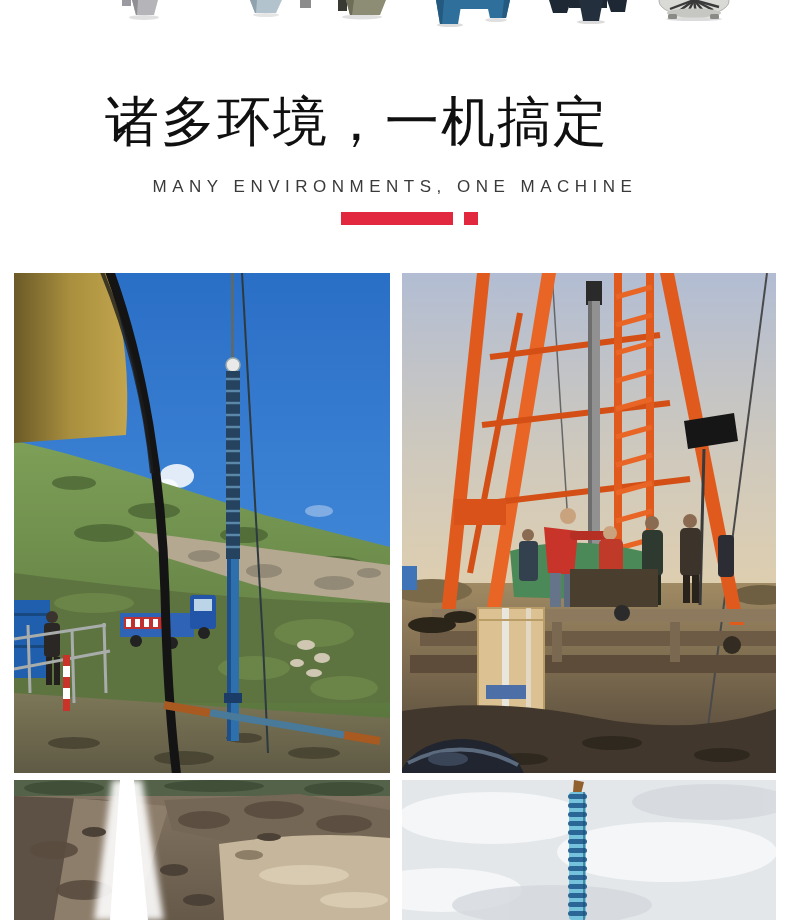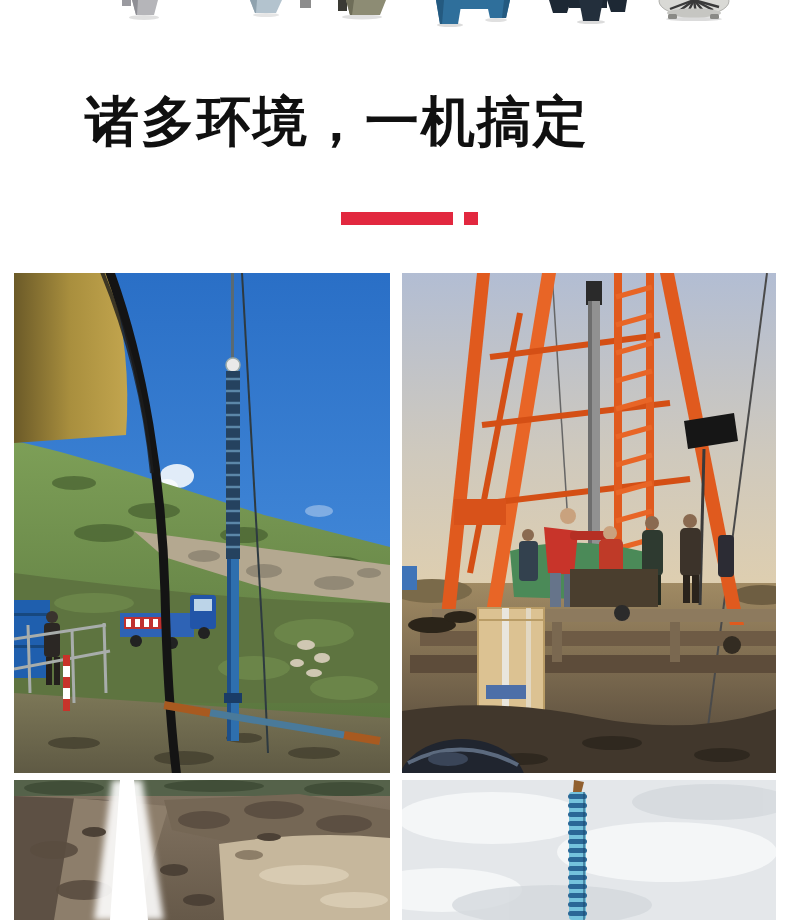--- a/index.html
+++ b/index.html
@@ -2,21 +2,21 @@
 <html><head>
 <meta charset="utf-8">
 <style>
   html,body{margin:0;padding:0;background:#ffffff;}
   .page{position:relative;width:790px;height:920px;overflow:hidden;background:#ffffff;
         font-family:"Liberation Sans",sans-serif;}
   
   .thumb{position:absolute;top:0;}
   
   .title{position:absolute;top:88px;left:0;width:674px;text-align:center;
-         font-size:54px;font-weight:700;color:#101010;letter-spacing:2px;margin:0;line-height:1.25;}
+         font-size:54px;font-weight:400;color:#101010;letter-spacing:2px;margin:0;line-height:1.25;padding-left:20px;}
   .subtitle{position:absolute;top:177px;left:0;width:790px;text-align:center;
             font-size:17px;font-weight:500;color:#3a3a3a;letter-spacing:5.5px;}
   .accent{position:absolute;top:212px;left:0;width:790px;display:flex;
           justify-content:center;gap:11px;transform:translateX(14px);}
   .accent .bar{width:112px;height:13px;}
   .accent .sq{width:14px;height:13px;}
   
   .photo{position:absolute;overflow:hidden;background:#eee;}
   .photo svg{display:block;}
   .p1{left:14px;top:273px;width:376px;height:500px;}
@@ -86,20 +86,21 @@
           <line x1="36" y1="0" x2="55" y2="10"></line>
         <line x1="36" y1="0" x2="61" y2="7"></line>
       </g>
       <ellipse cx="36" cy="13" rx="27" ry="4.5" fill="#c6c6c2"></ellipse>
       <rect x="10" y="14" width="9" height="5" rx="1.5" fill="#8a8a86"></rect>
       <rect x="52" y="14" width="9" height="5" rx="1.5" fill="#8a8a86"></rect>
     </svg>
   </div>
 
   <h1 class="title">诸多环境，一机搞定</h1>
+  <div class="subtitle">MANY ENVIRONMENTS, ONE MACHINE</div>
   <div class="accent">
     <span class="bar" style="background: rgb(226, 40, 63);"></span>
     <span class="sq" style="background: rgb(226, 40, 63);"></span>
   </div>
 
   <div class="photo p1" aria-label="hillside drilling rig with blue mast, canopy and truck">
     <svg width="376" height="500" viewBox="0 0 376 500">
       <defs>
         <linearGradient id="sky1" x1="0" y1="0" x2="0" y2="1">
           <stop offset="0" stop-color="#2a6fc6"></stop>

